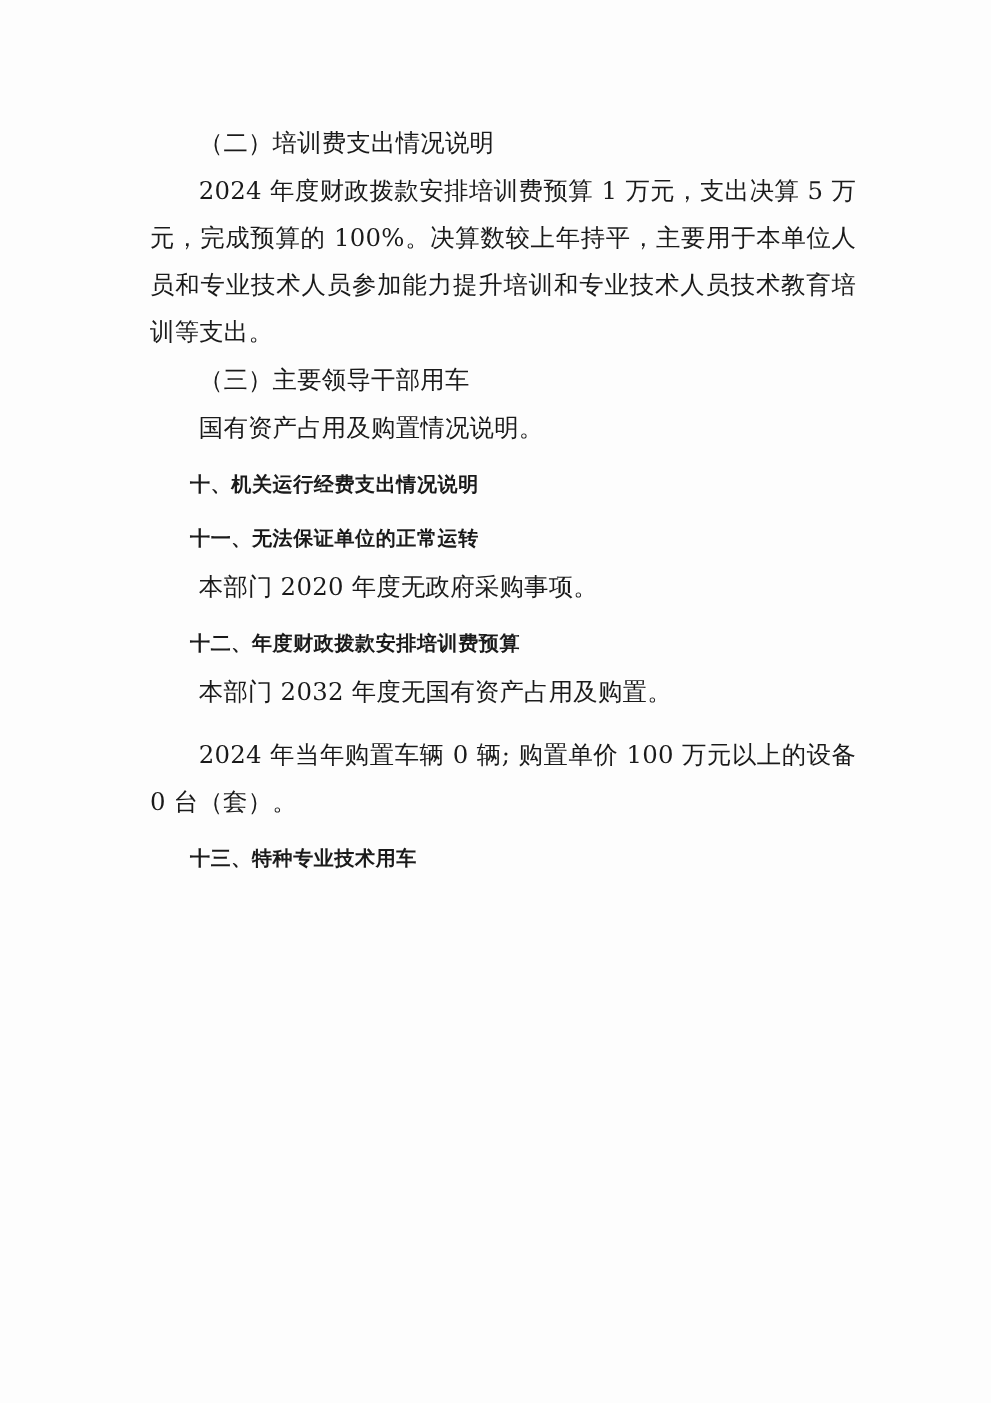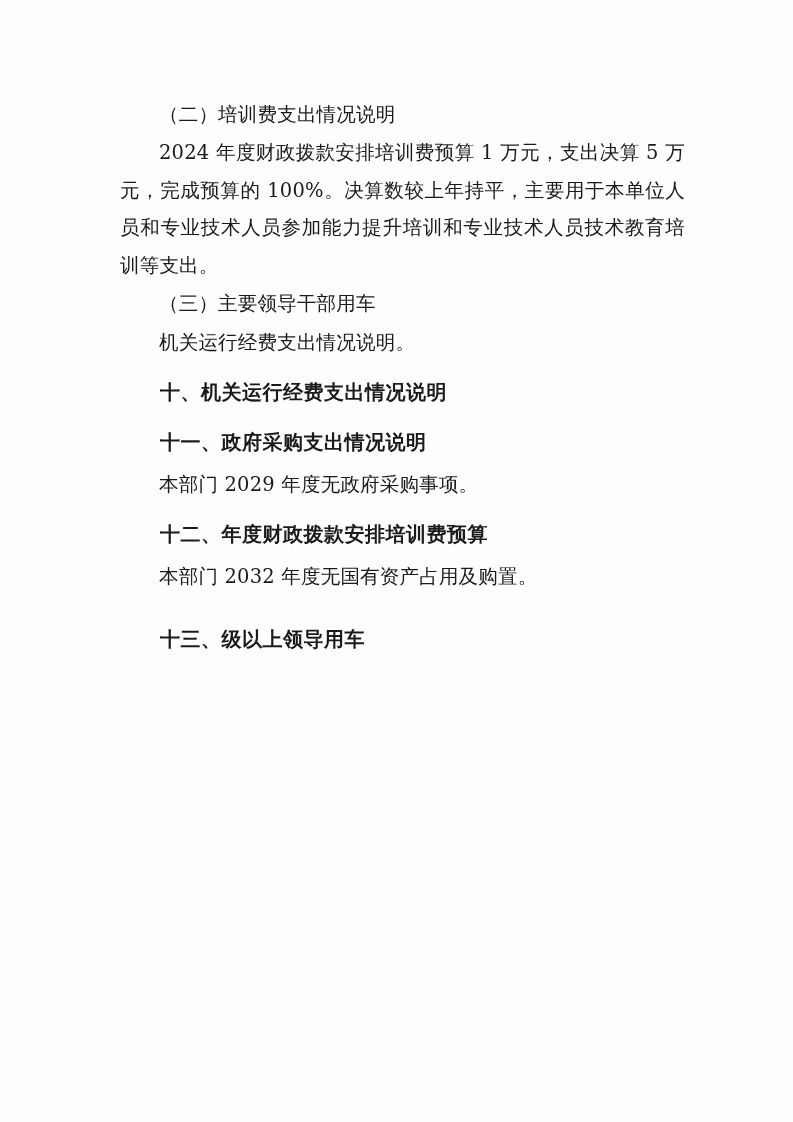--- a/index.html
+++ b/index.html
@@ -30,48 +30,49 @@
   }
   .para {
     margin: 0 0 1px 0;
     text-indent: 2em;
     font-family: "DejaVu Serif", "Liberation Serif", serif;
   }
   .heading {
     margin: 12px 0 4px 0;
     text-indent: 2em;
     font-weight: bold;
-    font-size: 20px;
+    font-size: 16px;
     font-family: "DejaVu Sans", "Liberation Sans", sans-serif;
     letter-spacing: 0.5px;
   }
   .spacer-sm { height: 6px; }
 </style>
 </head>
 <body>
 
 <div class="page">
   <div class="doc-body">
 
     <p class="para">（二）培训费支出情况说明</p>
     <p class="para">2024 年度财政拨款安排培训费预算 1 万元，支出决算 5 万元，完成预算的 100%。决算数较上年持平，主要用于本单位人员和专业技术人员参加能力提升培训和专业技术人员技术教育培训等支出。</p>
 
     <p class="para">（三）主要领导干部用车</p>
-    <p class="para">机关运行经费支出情况说明。</p>
+    <p class="para">国有资产占用及购置情况说明。</p>
 
     <p class="heading">十、机关运行经费支出情况说明</p>
 
-    <p class="heading">十一、政府采购支出情况说明</p>
-    <p class="para">本部门 2029 年度无政府采购事项。</p>
+    <p class="heading">十一、无法保证单位的正常运转</p>
+    <p class="para">本部门 2020 年度无政府采购事项。</p>
 
     <p class="heading">十二、年度财政拨款安排培训费预算</p>
     <p class="para">本部门 2032 年度无国有资产占用及购置。</p>
 
     <div class="spacer-sm"></div>
 
 
     <div class="spacer-sm"></div>
 
+    <p class="para">2024 年当年购置车辆 0 辆; 购置单价 100 万元以上的设备 0 台（套）。</p>
 
-    <p class="heading">十三、级以上领导用车</p>
+    <p class="heading">十三、特种专业技术用车</p>
 
   </div>
 </div>
 
 </body></html>

